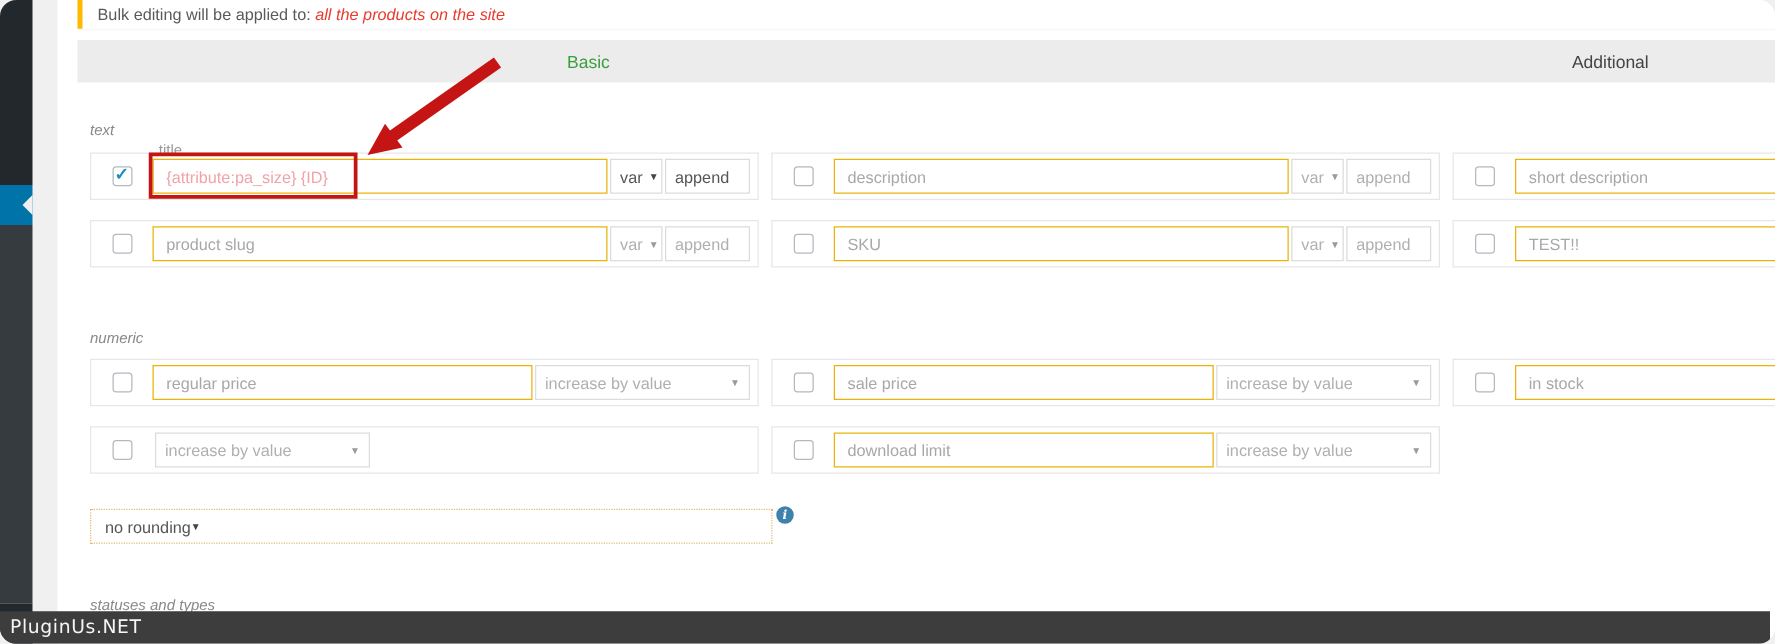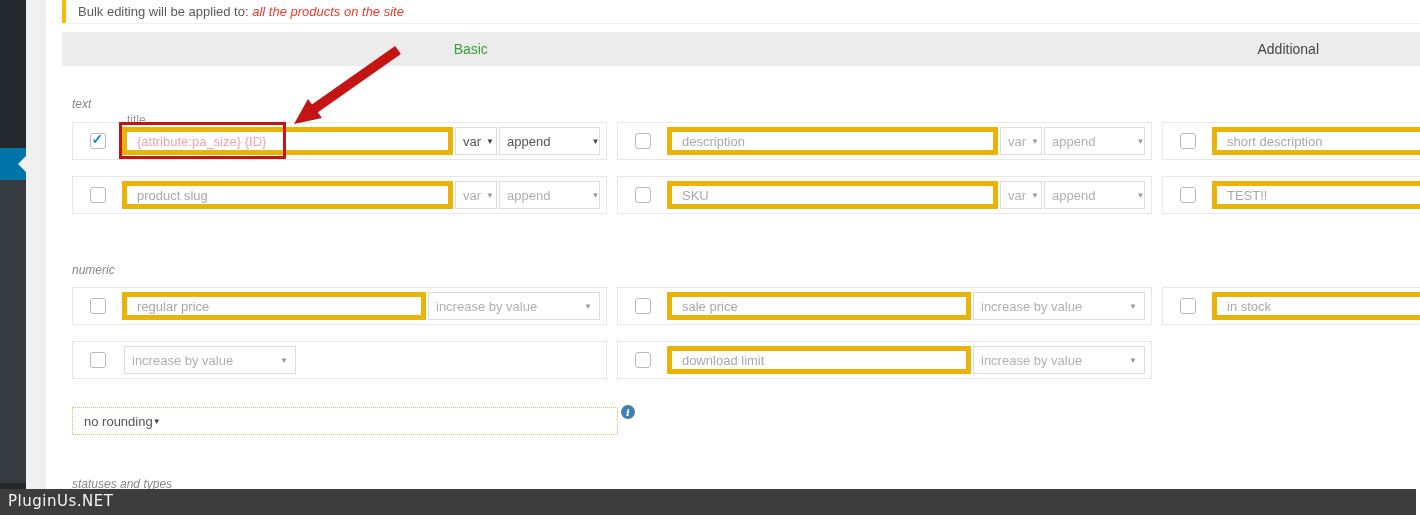--- a/index.html
+++ b/index.html
@@ -1,19 +1,19 @@
 <!DOCTYPE html>
 <html><head>
 <meta charset="utf-8">
 <style>
   * { margin:0; padding:0; box-sizing:border-box; }
   html,body { width:1420px; height:515px; overflow:hidden; }
   body { font-family:"Liberation Sans", sans-serif; background:#f0f0f1; position:relative; }
 
-  .viewport { position:relative; width:1420px; height:515px; overflow:hidden; }
+  .viewport { position:relative; width:1420px; height:515px; overflow:hidden;border-radius:13px; }
 
   
   .sidebar { position:absolute; left:0; top:0; width:26px; height:515px; z-index:5; }
   .sidebar-top { height:148px; background:#23282d; }
   .sidebar-active { height:32px; background:#0074a8; position:relative; cursor:pointer; }
   .sidebar-active::after { content:""; position:absolute; right:0; top:50%; margin-top:-8px;
       border:8px solid transparent; border-right-color:#f0f0f1; }
   .sidebar-bottom { height:303px; background:#363b40; }
   .sidebar-foot { height:32px; background:#23282d; }
 
@@ -41,34 +41,34 @@
   .col { width:535px; flex-shrink:0; position:relative; }
 
   .row { display:flex; align-items:center; height:38px; border:1px solid #e7e7e7;
       background:#fff; padding-right:6px; }
   .cb-wrap { width:49px; display:flex; justify-content:center; flex-shrink:0; }
   .cb { width:16px; height:16px; border:1px solid #b4b9be; border-radius:3px;
       background:#fff; position:relative; cursor:pointer; }
   .cb .check { position:absolute; left:1px; top:-3px; color:#1e8cbe; font-size:14px;
       font-weight:bold; line-height:16px; }
 
-  .f-input { flex:1; min-width:0; height:28px; border:5px solid #eab308; background:#fff;
+  .f-input { flex:1; min-width:0; height:28px; border:1px solid #eab308; background:#fff;
       font-size:13px; padding:0 10px; color:#444; outline:none;
       font-family:"Liberation Sans", sans-serif; }
   .f-input::placeholder { color:#a8a8a8; opacity:1; }
   .f-input.pink { color:#f0a3a8; }
 
   .sel { height:28px; border:1px solid #dcdcdc; background:#fff; display:flex;
       align-items:center; justify-content:space-between; padding:0 7px;
       margin-left:2px; cursor:pointer; font-size:13px; color:#555; flex-shrink:0; }
   .sel .arrow { font-size:8px; color:#444; margin-left:5px; }
   .sel.dim { color:#b0b0b0; }
   .sel.dim .arrow { color:#9a9a9a; }
   .sel.var { width:42px; }
-  .sel.append { width:101px;gap:36px; }
+  .sel.append { width:68px;gap:36px; }
   .sel.mode { width:172px; }
 
   .float-label { position:absolute; left:55px; top:-9px; font-size:12px; color:#999;
       line-height:14px; }
 
   .rounding { position:relative; width:546px; margin-top:28px; }
   .sel-round { width:546px; height:28px; border:1px dotted #e3bb74; background:#fff;
       display:flex; align-items:center; justify-content:flex-start;
       padding:0 11px; font-size:13px; color:#555; cursor:pointer; }
   .sel-round .arrow { font-size:8px; color:#444; }

